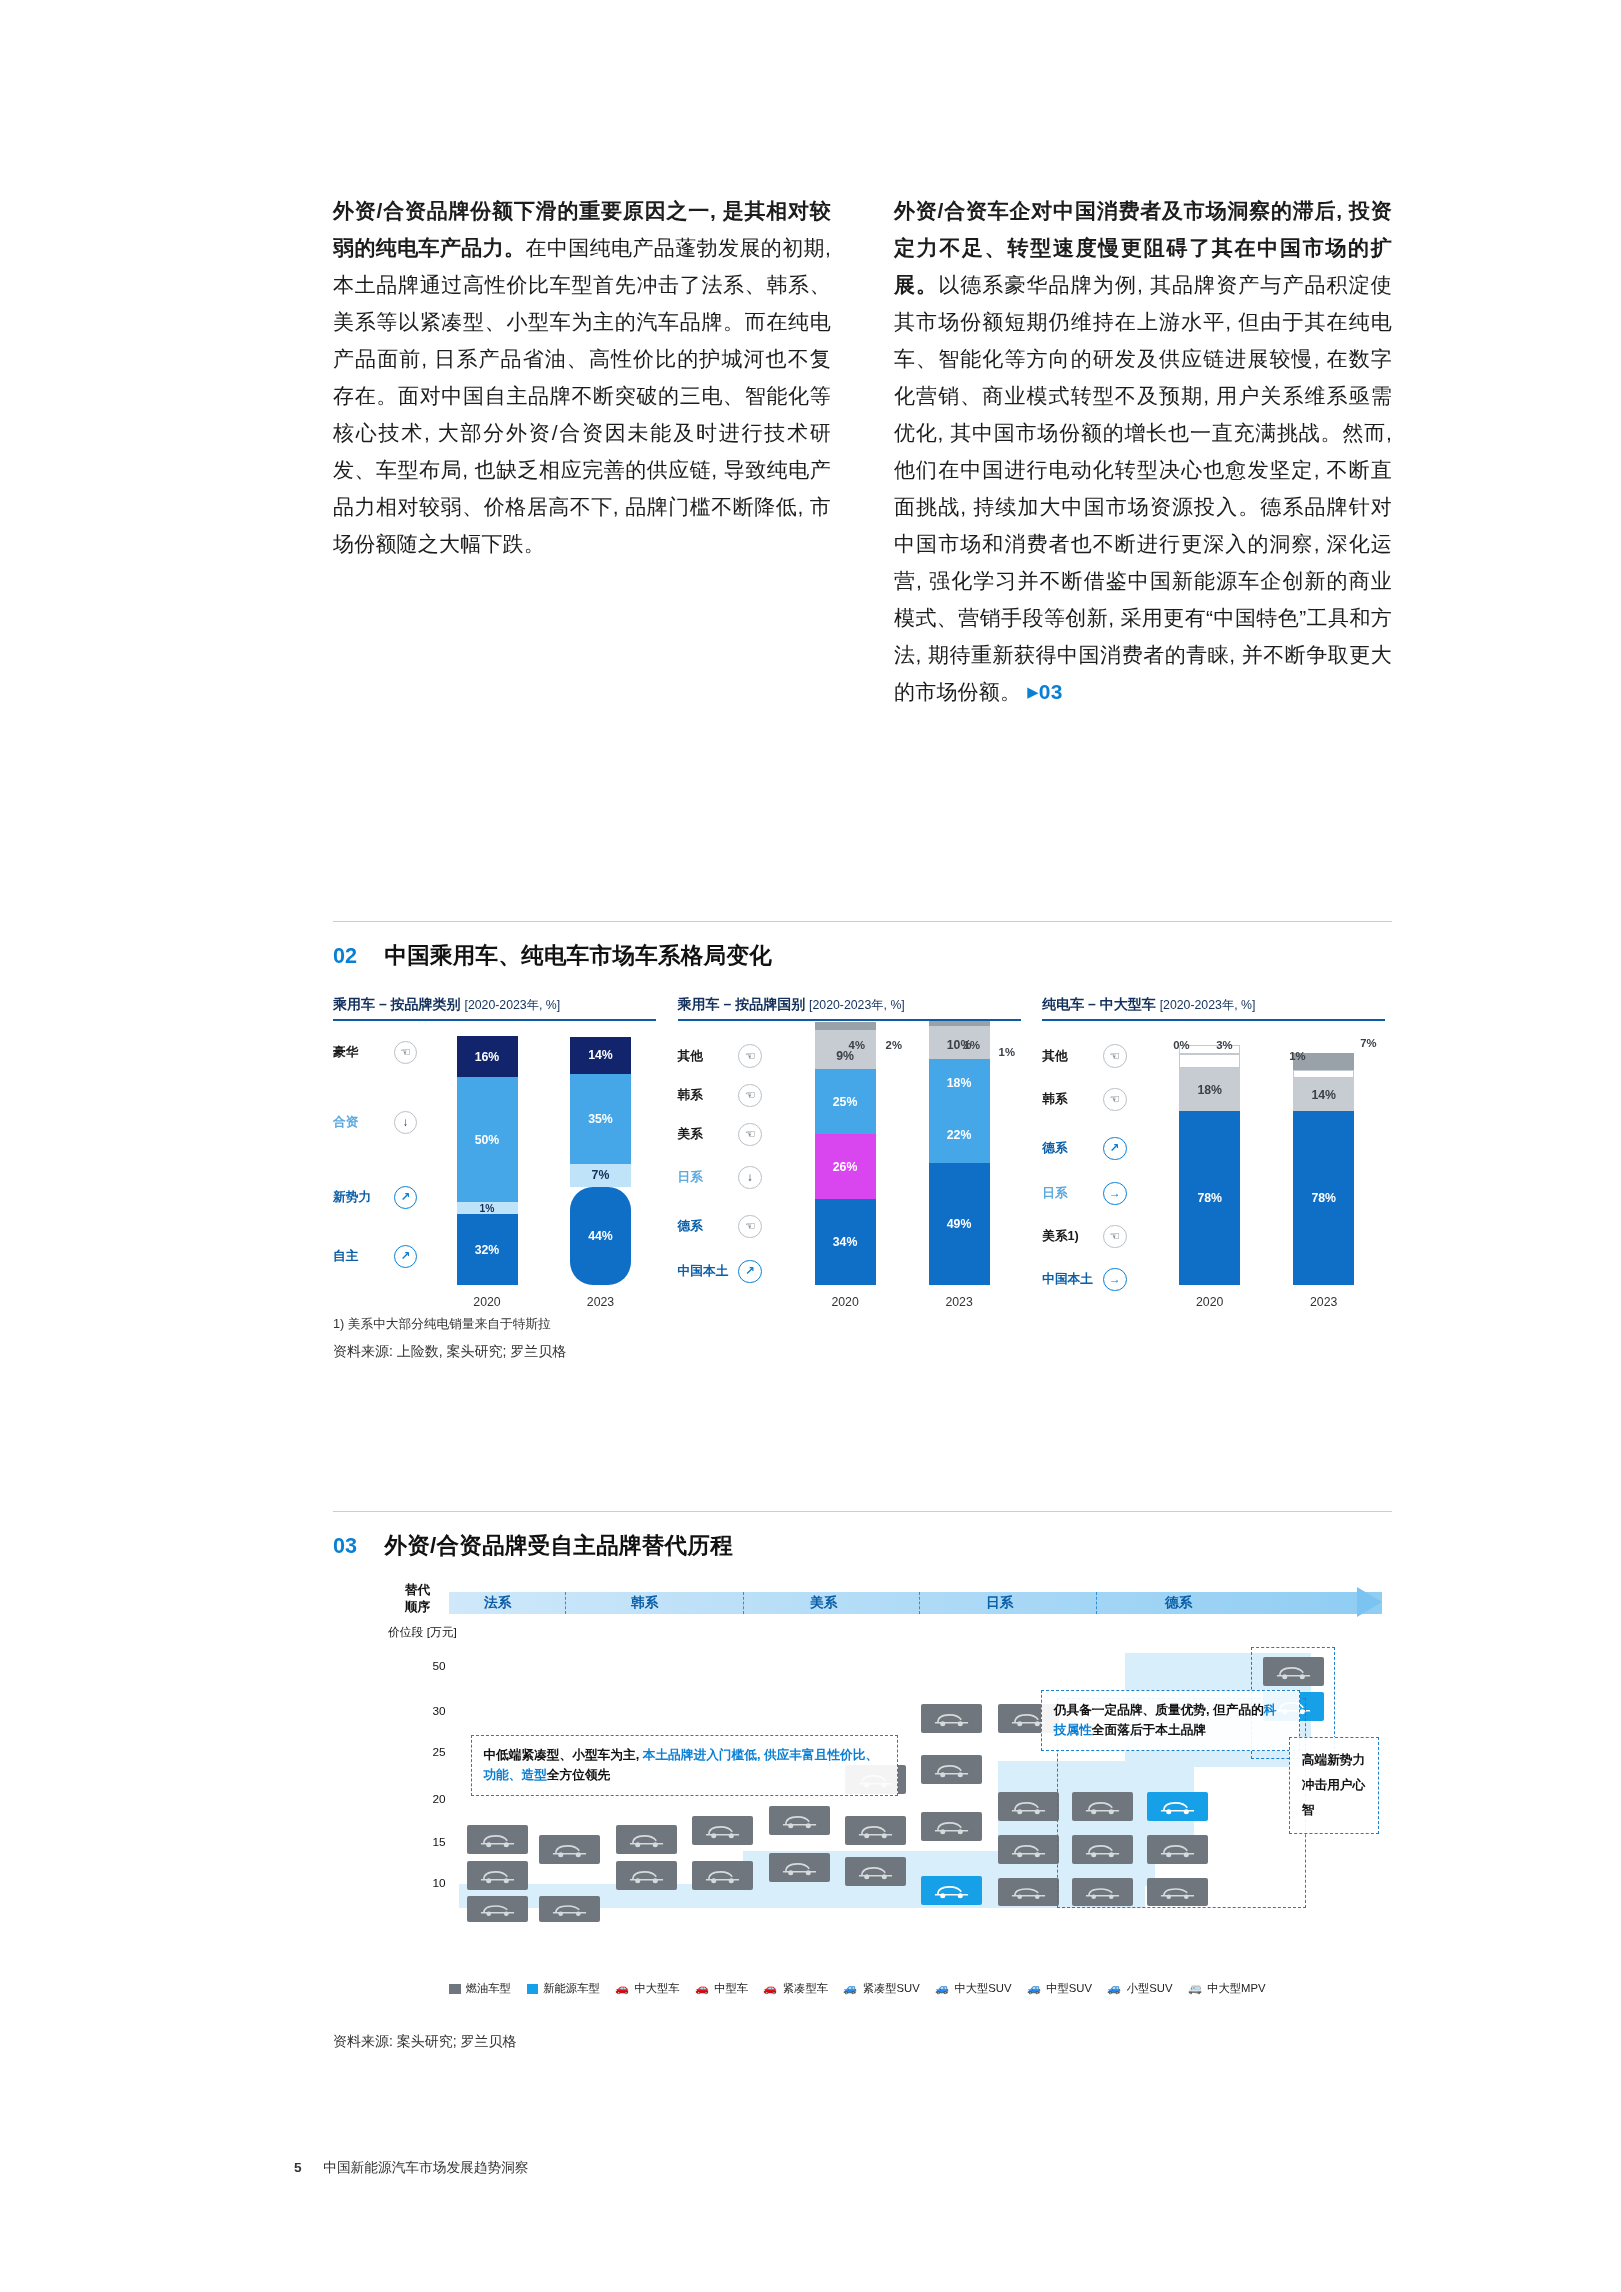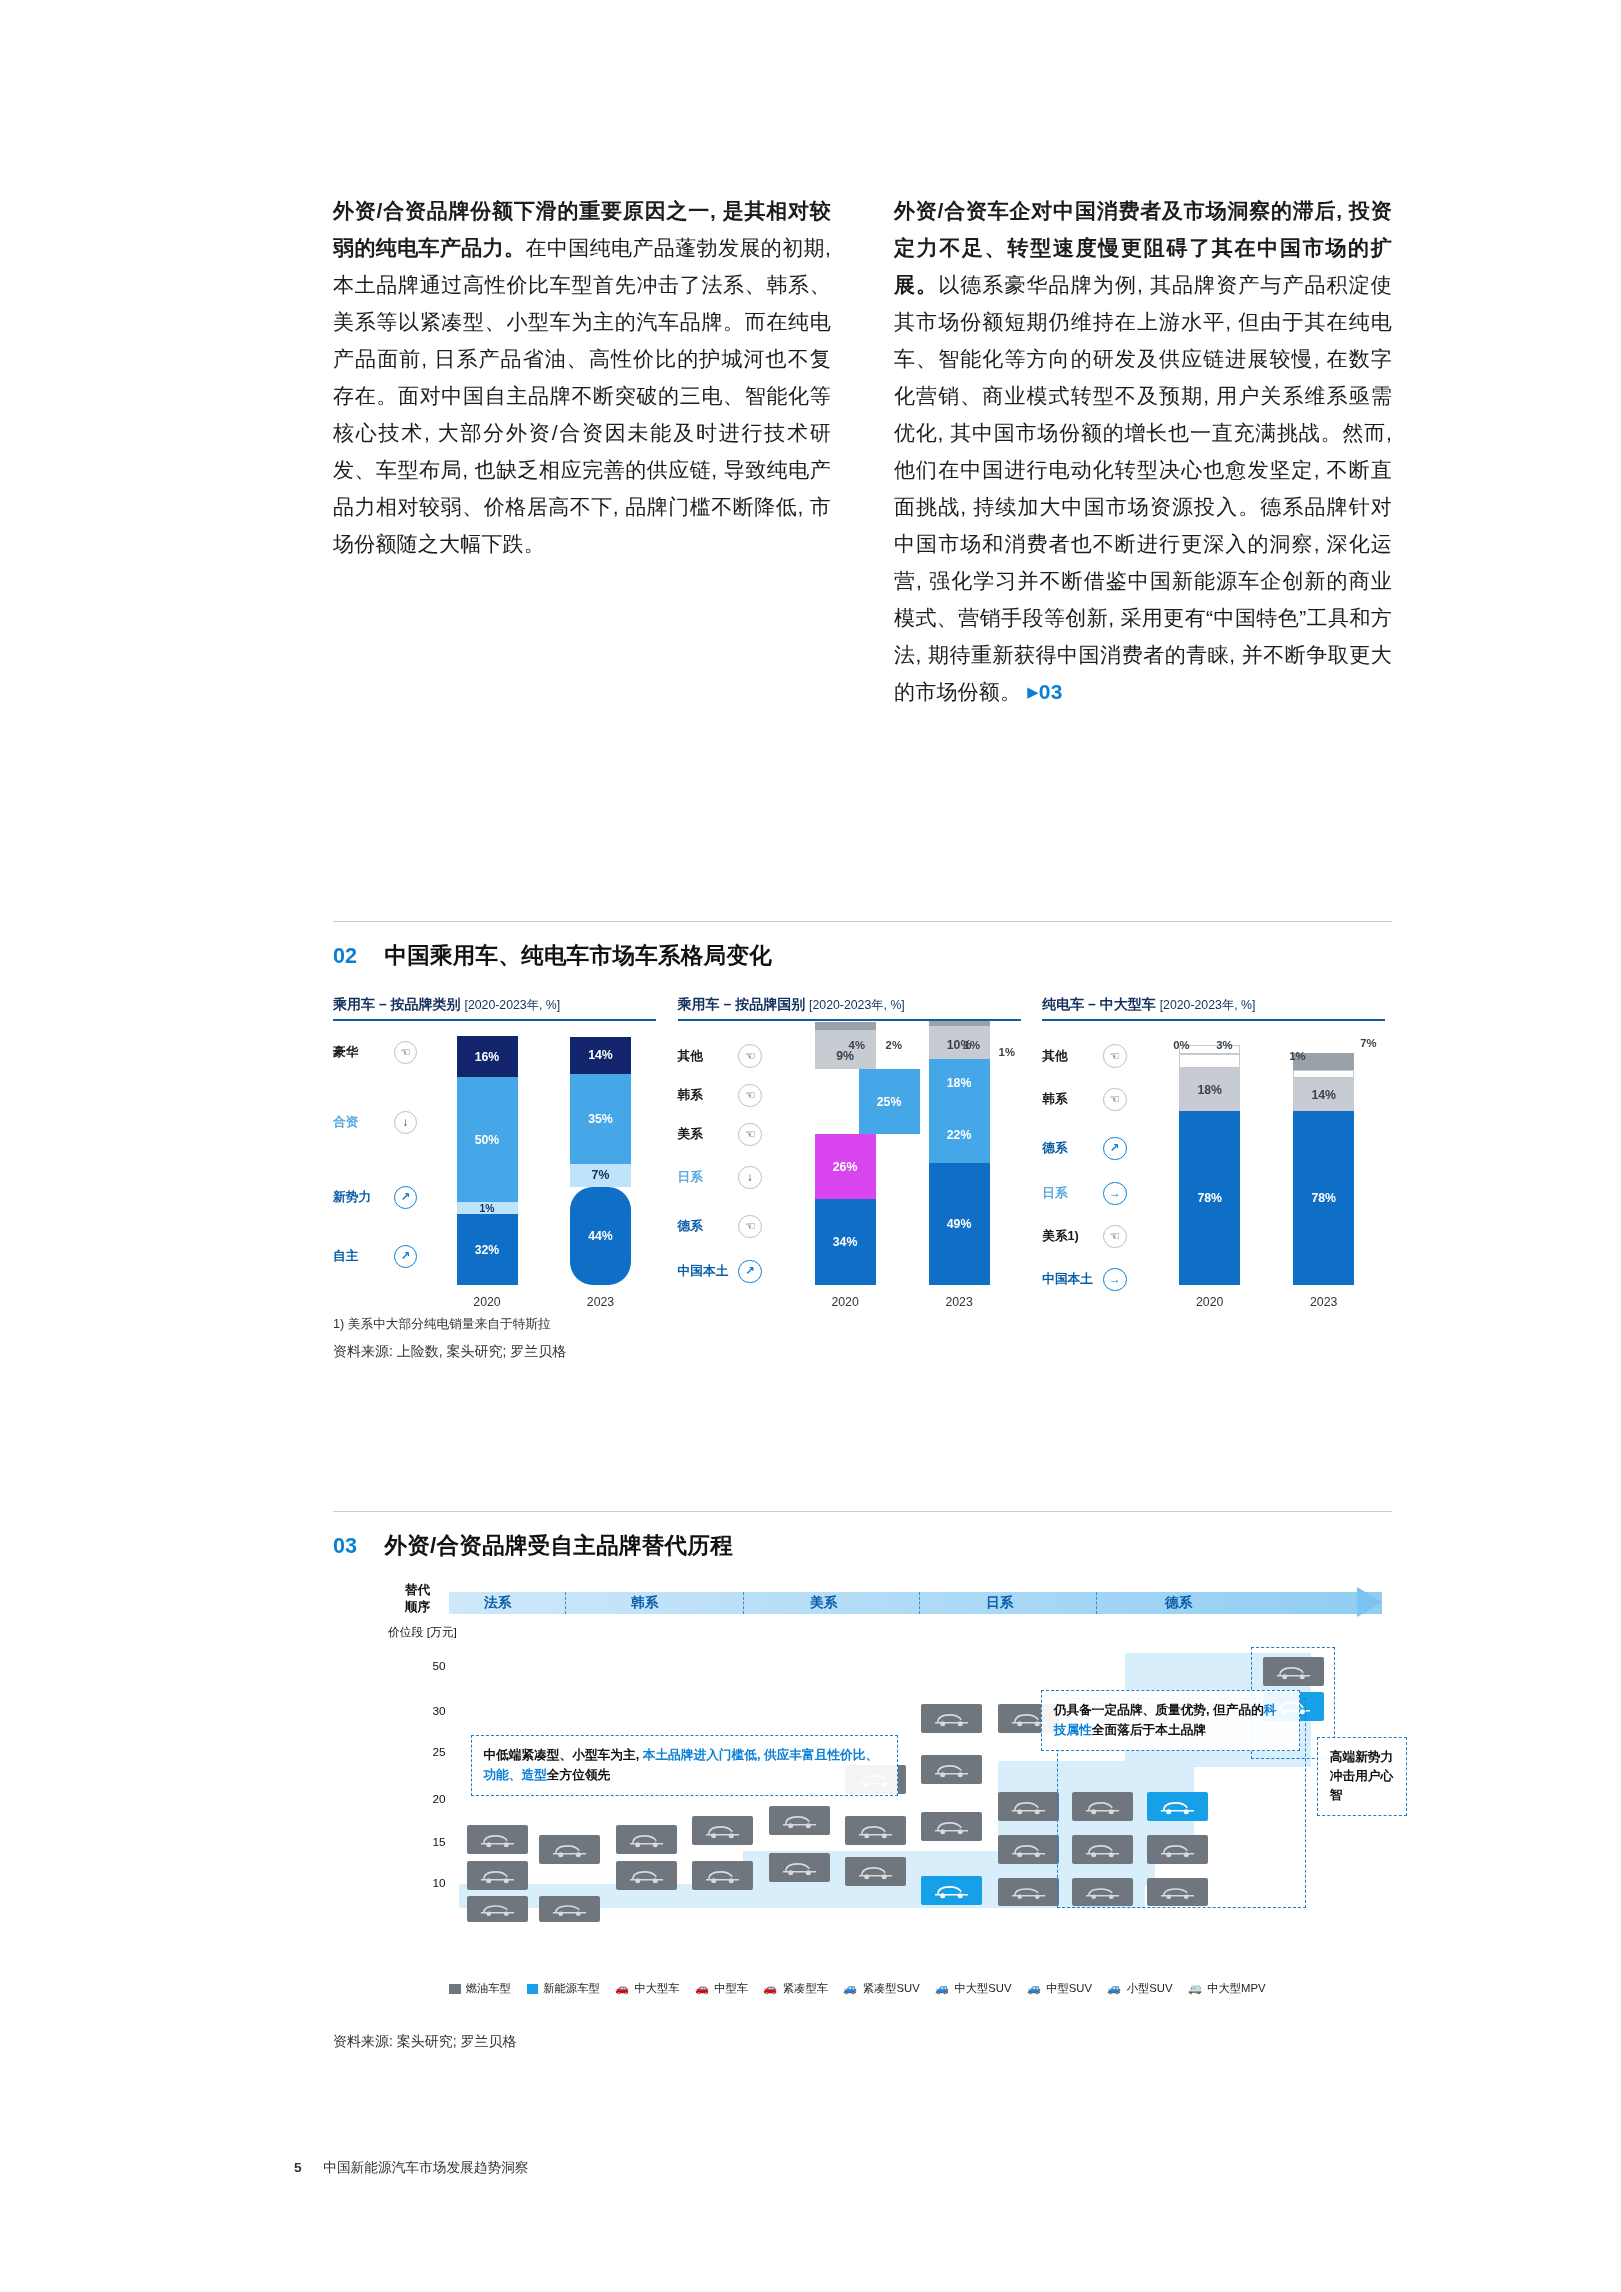--- a/index.html
+++ b/index.html
@@ -283,21 +283,21 @@
             <div class="legend-row" style="top:223px;">
               <span class="lbl" style="color:#0b5fa8;">中国本土</span>
               <span class="badge blue">↗</span>
             </div>
           </div>
           <div class="bars">
             <div class="barcol" style="left:39px;">
               <div class="seg grey" style="height:7.8px;font-size:9.8px;"></div>
               <div class="seg lgrey" style="height:13.7px;font-size:9.8px;"></div>
               <div class="seg lgrey" style="height:25.5px;">9%</div>
-              <div class="seg lblue" style="height:65px;margin-left:44px;">25%</div>
+              <div class="seg lblue" style="height:65px;">25%</div>
               <div class="seg lblue" style="height:65px;background:#d946ef;">26%</div>
               <div class="seg blue" style="height:86px;">34%</div>
             </div>
             <div class="outlab" style="left:110px;top:2px;">2%</div>
             <div class="outlab" style="left:73px;top:2px;">4%</div>
             <div class="xlab" style="left:39px;">2020</div>
 
             <div class="barcol" style="left:153px;">
               <div class="seg grey" style="height:4.9px;"></div>
               <div class="seg lgrey" style="height:5.9px;"></div>
@@ -636,21 +636,21 @@
 
         <div class="box-dash" style="left:608px;top:55px;width:247px;height:208px;"></div>
         <div class="box-dash" style="left:802px;top:3.9px;width:82px;height:110px;"></div>
 
         <div class="callout" style="left:21.6px;top:92px;width:427px;">
           <span>中低端紧凑型、小型车为主, </span><span class="hl">本土品牌进入门槛低, 供应丰富且性价比、功能、造型</span><span>全方位领先</span>
         </div>
         <div class="callout" style="left:592px;top:47px;width:259px;">
           <span>仍具备一定品牌、质量优势, 但产品的</span><span class="hl">科技属性</span><span>全面落后于本土品牌</span>
         </div>
-        <div class="callout" style="left:868px;top:94px;width:90px;line-height:19px;">高端新势力冲击用户心智</div>
+        <div class="callout" style="left:840px;top:94px;width:90px;line-height:25px;">高端新势力冲击用户心智</div>
       </div>
 
       <div class="legend03">
         <span class="it">
             <span class="sw"></span>
             <span>燃油车型</span>
           </span>
         <span class="it">
             <span class="sw nev"></span>
             <span>新能源车型</span>

